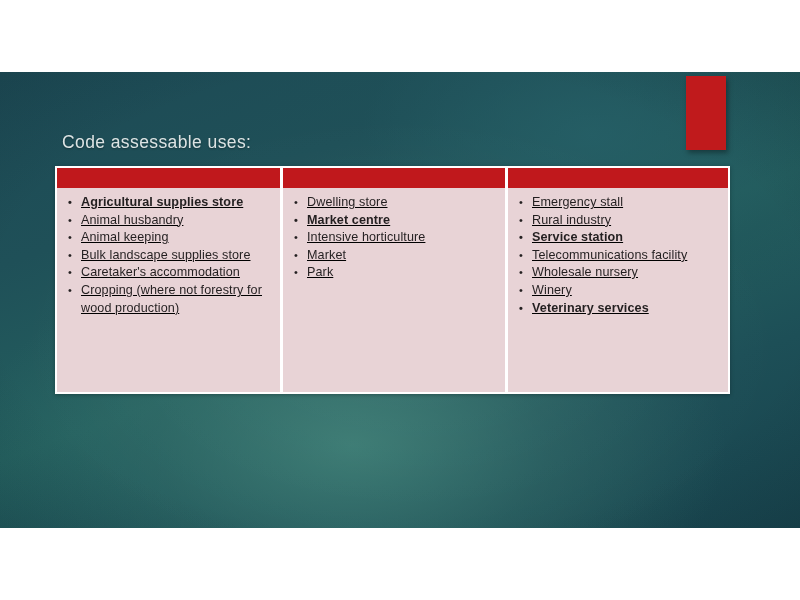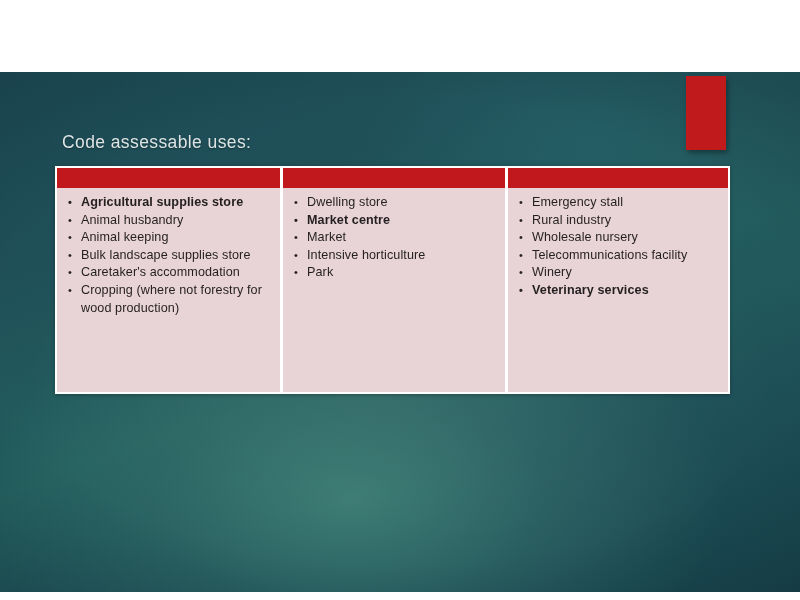--- a/index.html
+++ b/index.html
@@ -20,21 +20,21 @@
     height: 600px;
     background: #ffffff;
   }
 
   
   #slide {
     position: absolute;
     left: 0;
     top: 72px;
     width: 800px;
-    height: 520px;
+    height: 456px;
     overflow: hidden;
     background:
       radial-gradient(ellipse 520px 300px at 44% 82%, rgba(62,128,118,0.85) 0%, rgba(52,112,106,0.45) 38%, rgba(36,86,90,0.0) 72%),
       radial-gradient(ellipse 420px 240px at 74% 14%, rgba(38,96,104,0.75) 0%, rgba(31,80,88,0.25) 55%, rgba(27,70,78,0.0) 80%),
       linear-gradient(160deg, #1d4a55 0%, #1f5058 26%, #24605f 52%, #1d4f57 74%, #18434d 100%);
   }
   
   #slide-vignette {
     position: absolute;
     inset: 0;
@@ -73,20 +73,21 @@
     position: absolute;
     left: 55px;
     top: 94px;
     width: 675px;
     height: 228px;
     background: #ffffff;
     box-sizing: border-box;
     display: flex;
     flex-direction: column;
     box-shadow: 0 1px 4px rgba(0,0,0,0.28);
+    text-decoration: underline;
   }
 
   .table-header-row {
     display: flex;
     height: 22px;
     flex: 0 0 22px;
     padding: 2px 2px 0 2px;
     box-sizing: border-box;
     gap: 3px;
   }
@@ -169,31 +170,32 @@
               <li>Animal keeping</li>
               <li>Bulk landscape supplies store</li>
               <li>Caretaker's accommodation</li>
               <li>Cropping (where not forestry for wood production)</li>
             </ul>
         </div>
         <div class="body-cell col-2">
           <ul class="use-list">
               <li>Dwelling store</li>
               <li class="bold">Market centre</li>
+              <li>Intensive horticulture</li>
               <li>Market</li>
-              <li>Intensive horticulture</li>
               <li>Park</li>
             </ul>
         </div>
         <div class="body-cell col-3">
           <ul class="use-list">
               <li>Emergency stall</li>
               <li>Rural industry</li>
+              <li class="bold">Service station</li>
+              <li>Telecommunications facility</li>
               <li>Wholesale nursery</li>
-              <li>Telecommunications facility</li>
               <li>Winery</li>
               <li class="bold">Veterinary services</li>
             </ul>
         </div>
       </div>
 
     </div>
 
   </div>
 

